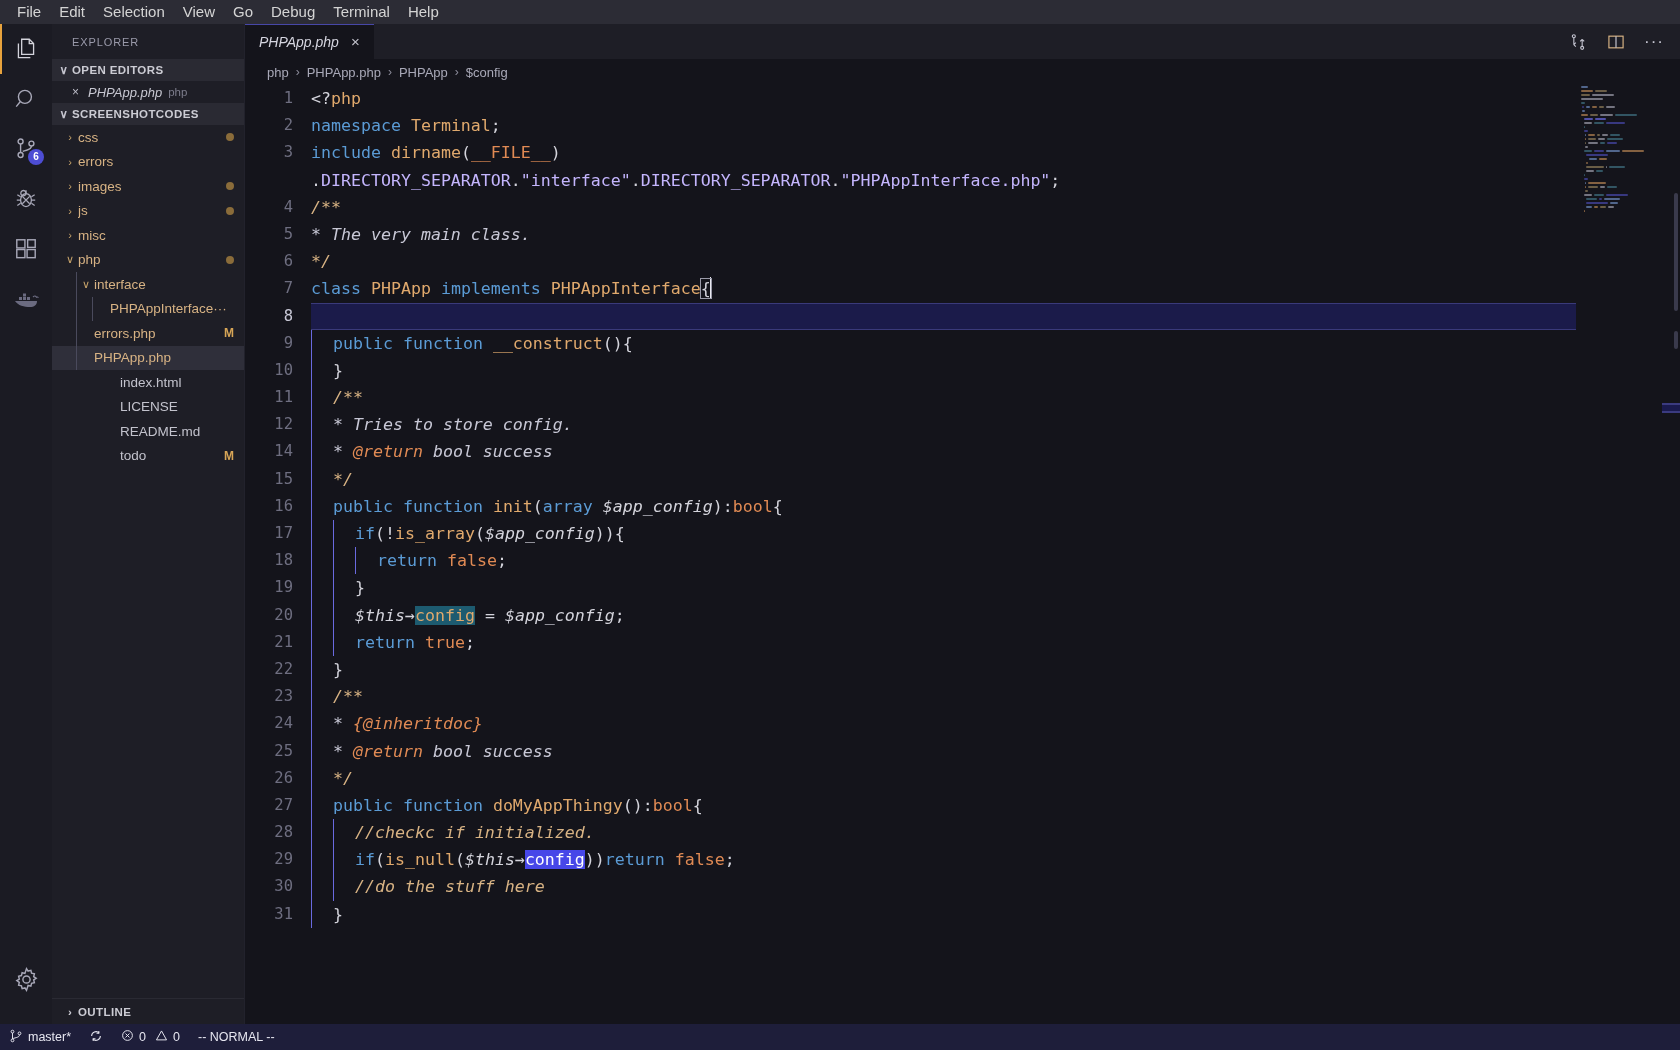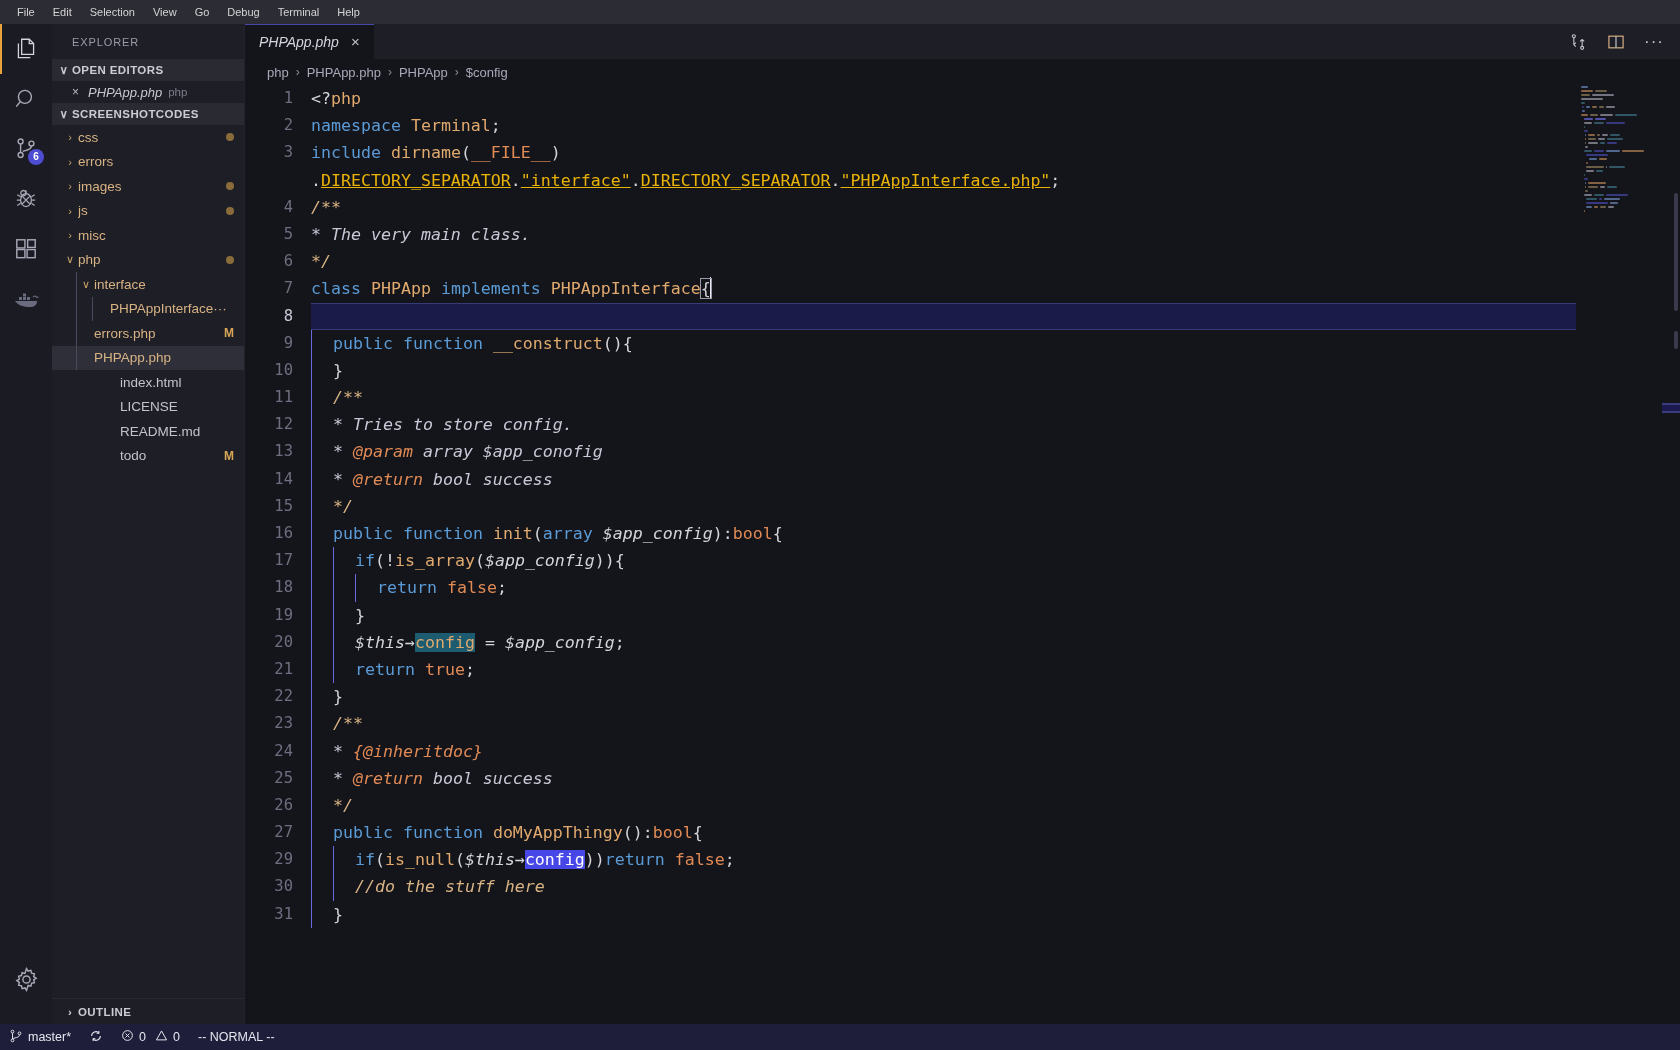--- a/index.html
+++ b/index.html
@@ -11,21 +11,21 @@
     -webkit-font-smoothing: antialiased;
   }
   .app { position: relative; width: 1680px; height: 1050px; display: flex; flex-direction: column; }
 
   
   .menubar {
     height: 24px; background: #2c2c35; display: flex; align-items: center;
     padding-left: 8px; flex: 0 0 24px;
   }
   .menubar .mi {
-    color: #d4d4d4; font-size: 11px; padding: 2px 9px; line-height: 18px;
+    color: #d4d4d4; font-size: 15px; padding: 2px 9px; line-height: 18px;
     white-space: nowrap; cursor: default;
   }
 
   
   .mid { display: flex; flex: 1 1 auto; min-height: 0; }
 
   
   .activitybar {
     width: 52px; background: #1b1b23; flex: 0 0 52px;
     display: flex; flex-direction: column; align-items: center;
@@ -135,21 +135,21 @@
   .ctext { flex: 1 1 auto; position: relative; color: #d4d4dc; }
   .hl-line {
     position: absolute; left: 66px; right: 0; height: 27.2px;
     background: #1b1b4a; border-top: 1px solid #3a3a7a; border-bottom: 1px solid #3a3a7a;
     pointer-events: none;
   }
   
   .t-kw      { color: #5b9bd5; }
   .t-cls     { color: #e0a96d; }
   .t-var     { color: #d4d4dc; }
-  .t-str     { color: #eab308; text-decoration: underline; }
+  .t-str     { color: #c4b5fd; }
   .t-const   { color: #e08a54; }
   .t-punc    { color: #d4d4dc; }
   .t-cmt     { color: #d8b384; font-style: italic; }
   .t-cmtdoc  { color: #c8c8d6; font-style: italic; }
   .t-tag     { color: #e08a54; font-style: italic; }
   .t-italic  { font-style: italic; text-align: center; }
   .sel { background: #4747e8; color: #ffffff; }
   .occ { background: #1d5b70; }
   .occ2 { background: #4747e8; color:#ffffff; }
   .cursor-box {
@@ -444,35 +444,35 @@
               <div class="cline"><span class="lnum"></span><span class="ctext"><span class="t-punc">.</span><span class="t-str">DIRECTORY_SEPARATOR</span><span class="t-punc">.</span><span class="t-str">"interface"</span><span class="t-punc">.</span><span class="t-str">DIRECTORY_SEPARATOR</span><span class="t-punc">.</span><span class="t-str">"PHPAppInterface.php"</span><span class="t-punc">;</span></span></div>
               <div class="cline"><span class="lnum">4</span><span class="ctext"><span class="t-cmt">/**</span></span></div>
               <div class="cline"><span class="lnum">5</span><span class="ctext"><span class="t-cmtdoc">* The very main class.</span></span></div>
               <div class="cline"><span class="lnum">6</span><span class="ctext"><span class="t-cmt">*/</span></span></div>
               <div class="cline"><span class="lnum">7</span><span class="ctext"><span class="t-kw">class</span><span class="t-punc"> </span><span class="t-cls">PHPApp</span><span class="t-punc"> </span><span class="t-kw">implements</span><span class="t-punc"> </span><span class="t-cls">PHPAppInterface</span><span class="t-punc brkt">{</span><span class="cursor-box"></span></span></div>
               <div class="cline"><span class="lnum cur">8</span><span class="ctext"><span class="ind ind-active"></span><span style="display:inline-block;width:21px"></span><span class="t-kw">private</span><span class="t-punc"> </span><span class="sel t-italic">$config</span><span class="t-punc">;</span></span><div class="hl-line"></div></div>
               <div class="cline"><span class="lnum">9</span><span class="ctext"><span class="ind ind-active"></span><span style="display:inline-block;width:21px"></span><span class="t-kw">public</span><span class="t-punc"> </span><span class="t-kw">function</span><span class="t-punc"> </span><span class="t-cls">__construct</span><span class="t-punc">(</span><span class="t-punc">)</span><span class="t-punc">{</span></span></div>
               <div class="cline"><span class="lnum">10</span><span class="ctext"><span class="ind ind-active"></span><span style="display:inline-block;width:21px"></span><span class="t-punc">}</span></span></div>
               <div class="cline"><span class="lnum">11</span><span class="ctext"><span class="ind ind-active"></span><span style="display:inline-block;width:21px"></span><span class="t-cmt">/**</span></span></div>
               <div class="cline"><span class="lnum">12</span><span class="ctext"><span class="ind ind-active"></span><span style="display:inline-block;width:21px"></span><span class="t-cmtdoc">* Tries to store config.</span></span></div>
-              <div class="cline"><span class="lnum">13</span><span class="ctext"><span class="ind ind-active"></span><span style="display:inline-block;width:21px"></span><span class="t-cmtdoc">* <span class="t-tag">@param</span> array $app_conofig</span></span></div>
               <div class="cline"><span class="lnum">14</span><span class="ctext"><span class="ind ind-active"></span><span style="display:inline-block;width:21px"></span><span class="t-cmtdoc">* <span class="t-tag">@return</span> bool success</span></span></div>
               <div class="cline"><span class="lnum">15</span><span class="ctext"><span class="ind ind-active"></span><span style="display:inline-block;width:21px"></span><span class="t-cmt">*/</span></span></div>
               <div class="cline"><span class="lnum">16</span><span class="ctext"><span class="ind ind-active"></span><span style="display:inline-block;width:21px"></span><span class="t-kw">public</span><span class="t-punc"> </span><span class="t-kw">function</span><span class="t-punc"> </span><span class="t-cls">init</span><span class="t-punc">(</span><span class="t-kw">array</span><span class="t-punc"> </span><span class="t-var t-italic">$app_config</span><span class="t-punc">)</span><span class="t-punc">:</span><span class="t-const">bool</span><span class="t-punc">{</span></span></div>
               <div class="cline"><span class="lnum">17</span><span class="ctext"><span class="ind ind-active"></span><span style="display:inline-block;width:21px"></span><span class="ind ind-active"></span><span style="display:inline-block;width:21px"></span><span class="t-kw">if</span><span class="t-punc">(</span><span class="t-punc">!</span><span class="t-cls">is_array</span><span class="t-punc">(</span><span class="t-var t-italic">$app_config</span><span class="t-punc">)</span><span class="t-punc">)</span><span class="t-punc">{</span></span></div>
               <div class="cline"><span class="lnum">18</span><span class="ctext"><span class="ind ind-active"></span><span style="display:inline-block;width:21px"></span><span class="ind ind-active"></span><span style="display:inline-block;width:21px"></span><span class="ind ind-active"></span><span style="display:inline-block;width:21px"></span><span class="t-kw">return</span><span class="t-punc"> </span><span class="t-const">false</span><span class="t-punc">;</span></span></div>
               <div class="cline"><span class="lnum">19</span><span class="ctext"><span class="ind ind-active"></span><span style="display:inline-block;width:21px"></span><span class="ind ind-active"></span><span style="display:inline-block;width:21px"></span><span class="t-punc">}</span></span></div>
               <div class="cline"><span class="lnum">20</span><span class="ctext"><span class="ind ind-active"></span><span style="display:inline-block;width:21px"></span><span class="ind ind-active"></span><span style="display:inline-block;width:21px"></span><span class="t-var t-italic">$this</span><span class="t-var t-italic">→</span><span class="occ t-cls">config</span><span class="t-punc"> </span><span class="t-punc">=</span><span class="t-punc"> </span><span class="t-var t-italic">$app_config</span><span class="t-punc">;</span></span></div>
               <div class="cline"><span class="lnum">21</span><span class="ctext"><span class="ind ind-active"></span><span style="display:inline-block;width:21px"></span><span class="ind ind-active"></span><span style="display:inline-block;width:21px"></span><span class="t-kw">return</span><span class="t-punc"> </span><span class="t-const">true</span><span class="t-punc">;</span></span></div>
               <div class="cline"><span class="lnum">22</span><span class="ctext"><span class="ind ind-active"></span><span style="display:inline-block;width:21px"></span><span class="t-punc">}</span></span></div>
               <div class="cline"><span class="lnum">23</span><span class="ctext"><span class="ind ind-active"></span><span style="display:inline-block;width:21px"></span><span class="t-cmt">/**</span></span></div>
               <div class="cline"><span class="lnum">24</span><span class="ctext"><span class="ind ind-active"></span><span style="display:inline-block;width:21px"></span><span class="t-cmtdoc">* <span class="t-tag">{@inheritdoc}</span></span></span></div>
               <div class="cline"><span class="lnum">25</span><span class="ctext"><span class="ind ind-active"></span><span style="display:inline-block;width:21px"></span><span class="t-cmtdoc">* <span class="t-tag">@return</span> bool success</span></span></div>
               <div class="cline"><span class="lnum">26</span><span class="ctext"><span class="ind ind-active"></span><span style="display:inline-block;width:21px"></span><span class="t-cmt">*/</span></span></div>
               <div class="cline"><span class="lnum">27</span><span class="ctext"><span class="ind ind-active"></span><span style="display:inline-block;width:21px"></span><span class="t-kw">public</span><span class="t-punc"> </span><span class="t-kw">function</span><span class="t-punc"> </span><span class="t-cls">doMyAppThingy</span><span class="t-punc">(</span><span class="t-punc">)</span><span class="t-punc">:</span><span class="t-const">bool</span><span class="t-punc">{</span></span></div>
+              <div class="cline"><span class="lnum">28</span><span class="ctext"><span class="ind ind-active"></span><span style="display:inline-block;width:21px"></span><span class="ind ind-active"></span><span style="display:inline-block;width:21px"></span><span class="t-cmt">//checkc if initialized.</span></span></div>
               <div class="cline"><span class="lnum">29</span><span class="ctext"><span class="ind ind-active"></span><span style="display:inline-block;width:21px"></span><span class="ind ind-active"></span><span style="display:inline-block;width:21px"></span><span class="t-kw">if</span><span class="t-punc">(</span><span class="t-cls">is_null</span><span class="t-punc">(</span><span class="t-var t-italic">$this</span><span class="t-var t-italic">→</span><span class="occ2">config</span><span class="t-punc">)</span><span class="t-punc">)</span><span class="t-kw">return</span><span class="t-punc"> </span><span class="t-const">false</span><span class="t-punc">;</span></span></div>
               <div class="cline"><span class="lnum">30</span><span class="ctext"><span class="ind ind-active"></span><span style="display:inline-block;width:21px"></span><span class="ind ind-active"></span><span style="display:inline-block;width:21px"></span><span class="t-cmt">//do the stuff here</span></span></div>
               <div class="cline"><span class="lnum">31</span><span class="ctext"><span class="ind ind-active"></span><span style="display:inline-block;width:21px"></span><span class="t-punc">}</span></span></div>
             </div>
         </div>
         <div class="minimap" id="minimap">
             <div class="mm-row">
               <span style="display: inline-block; width: 0px;"></span>
               <span class="mm-seg" style="width: 6.75px; background: rgb(106, 135, 184); opacity: 0.72;"></span>
             </div>

